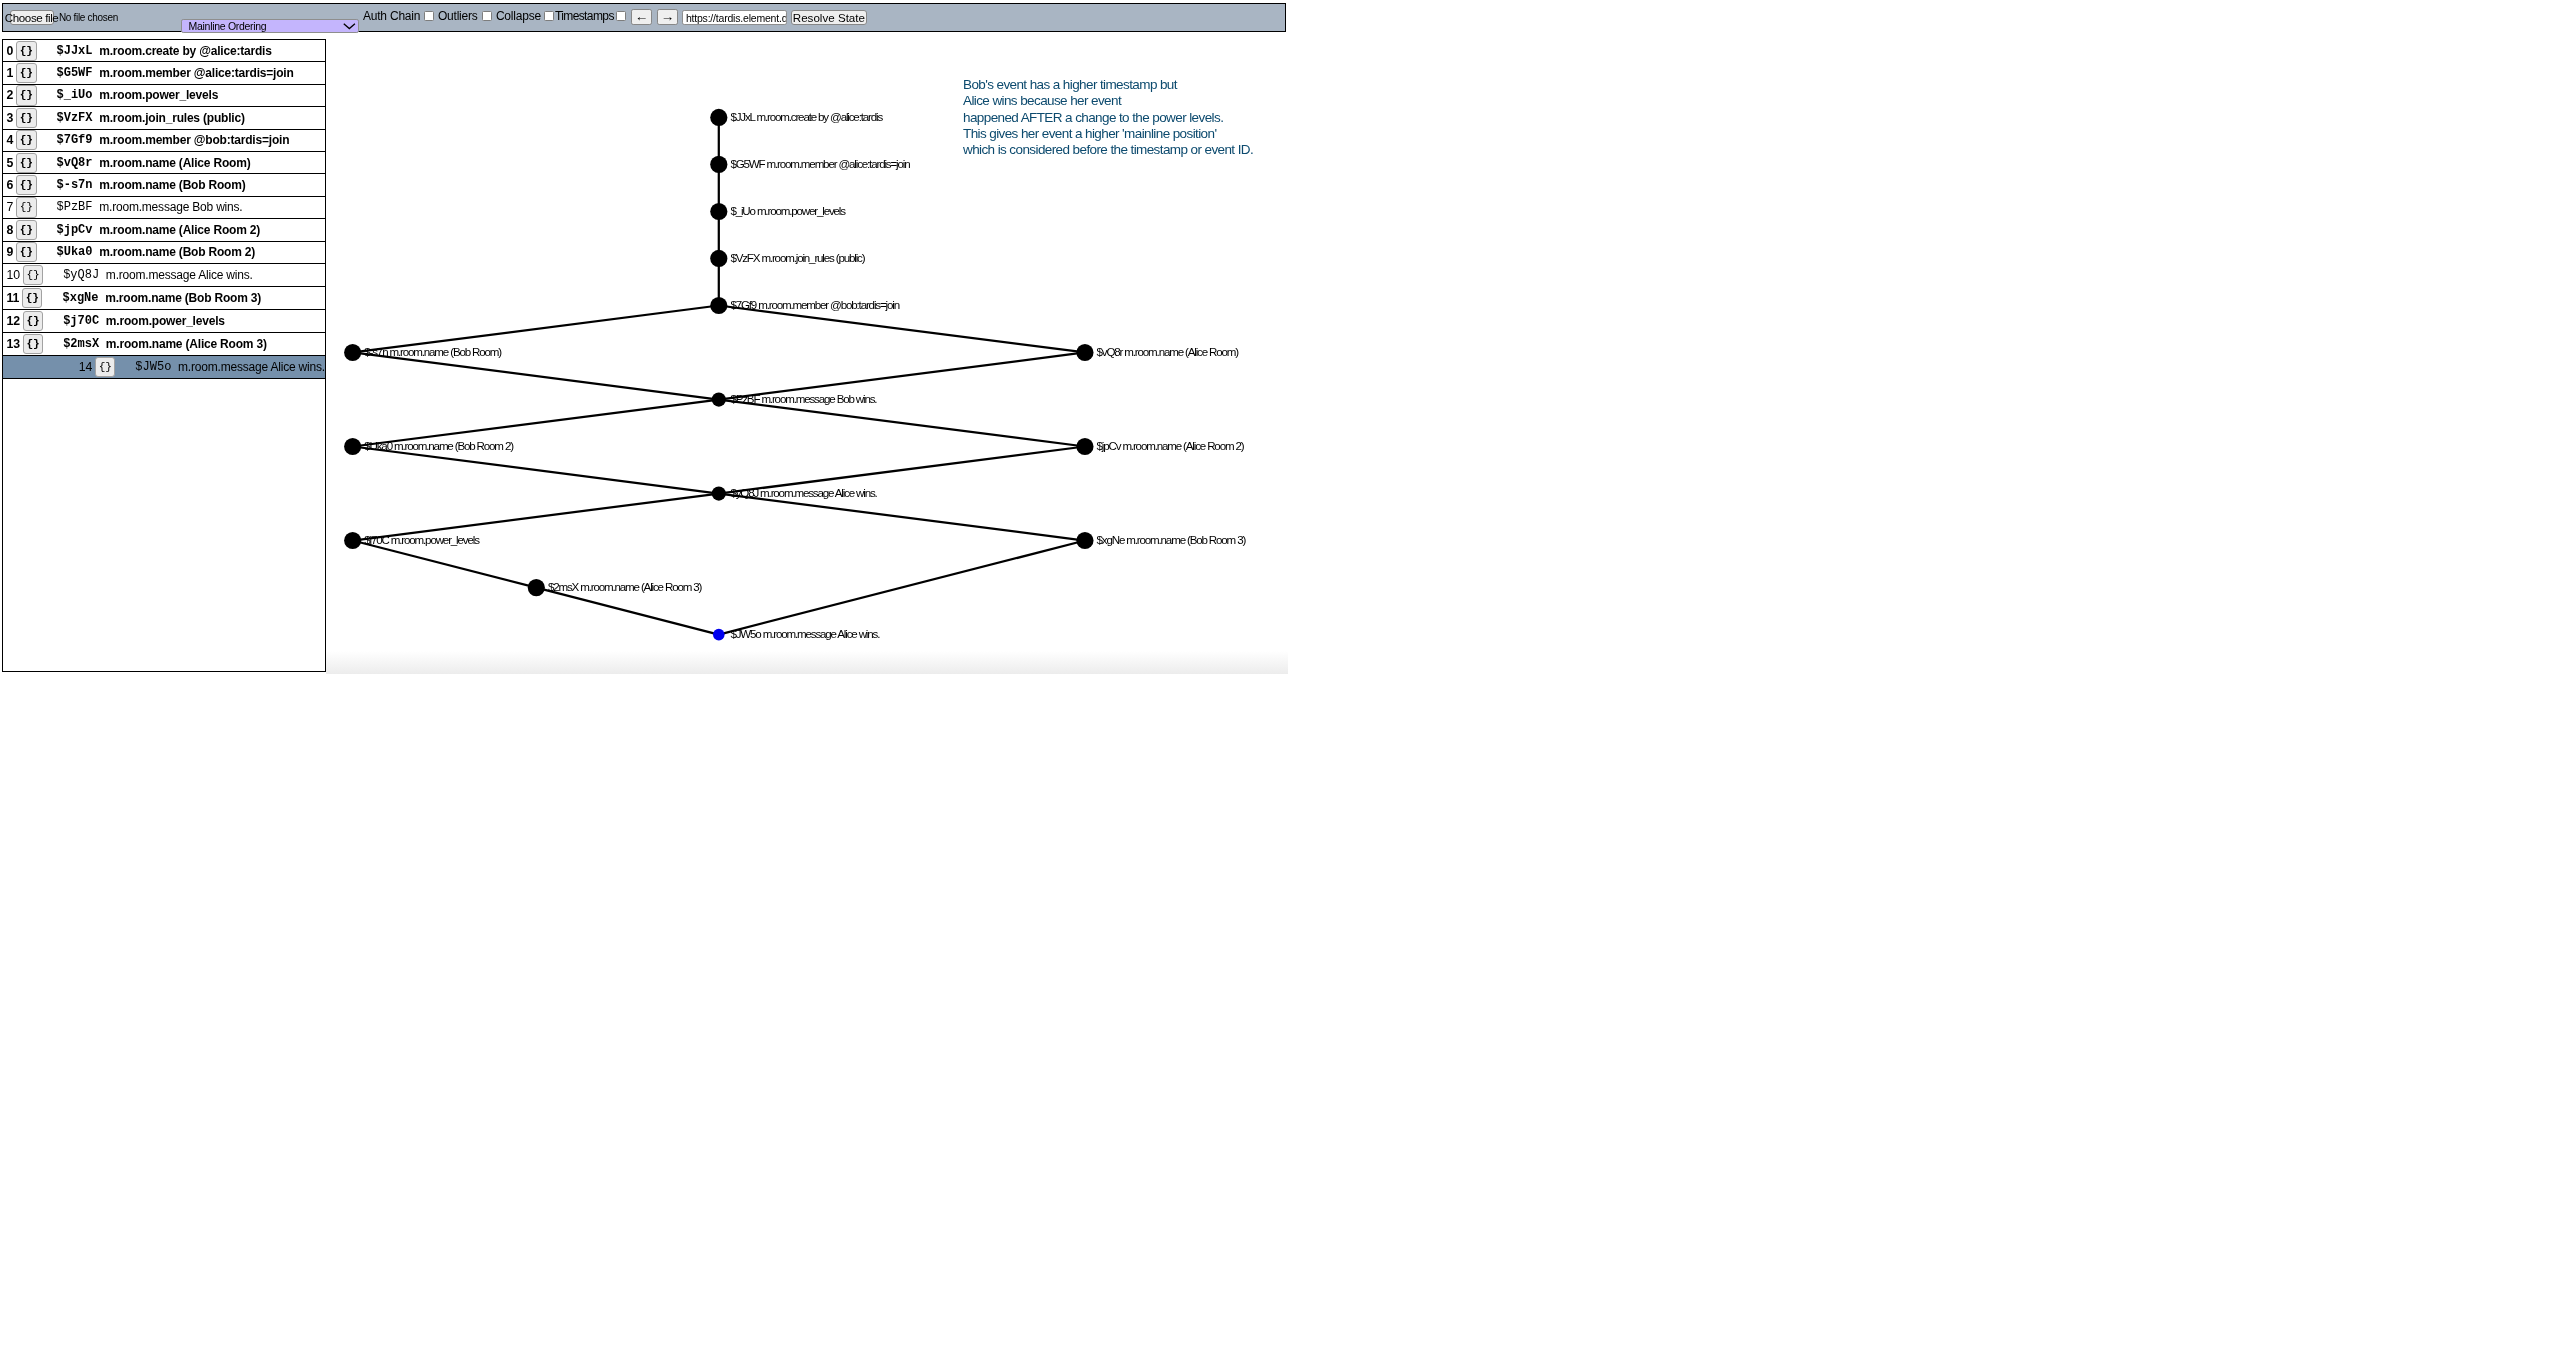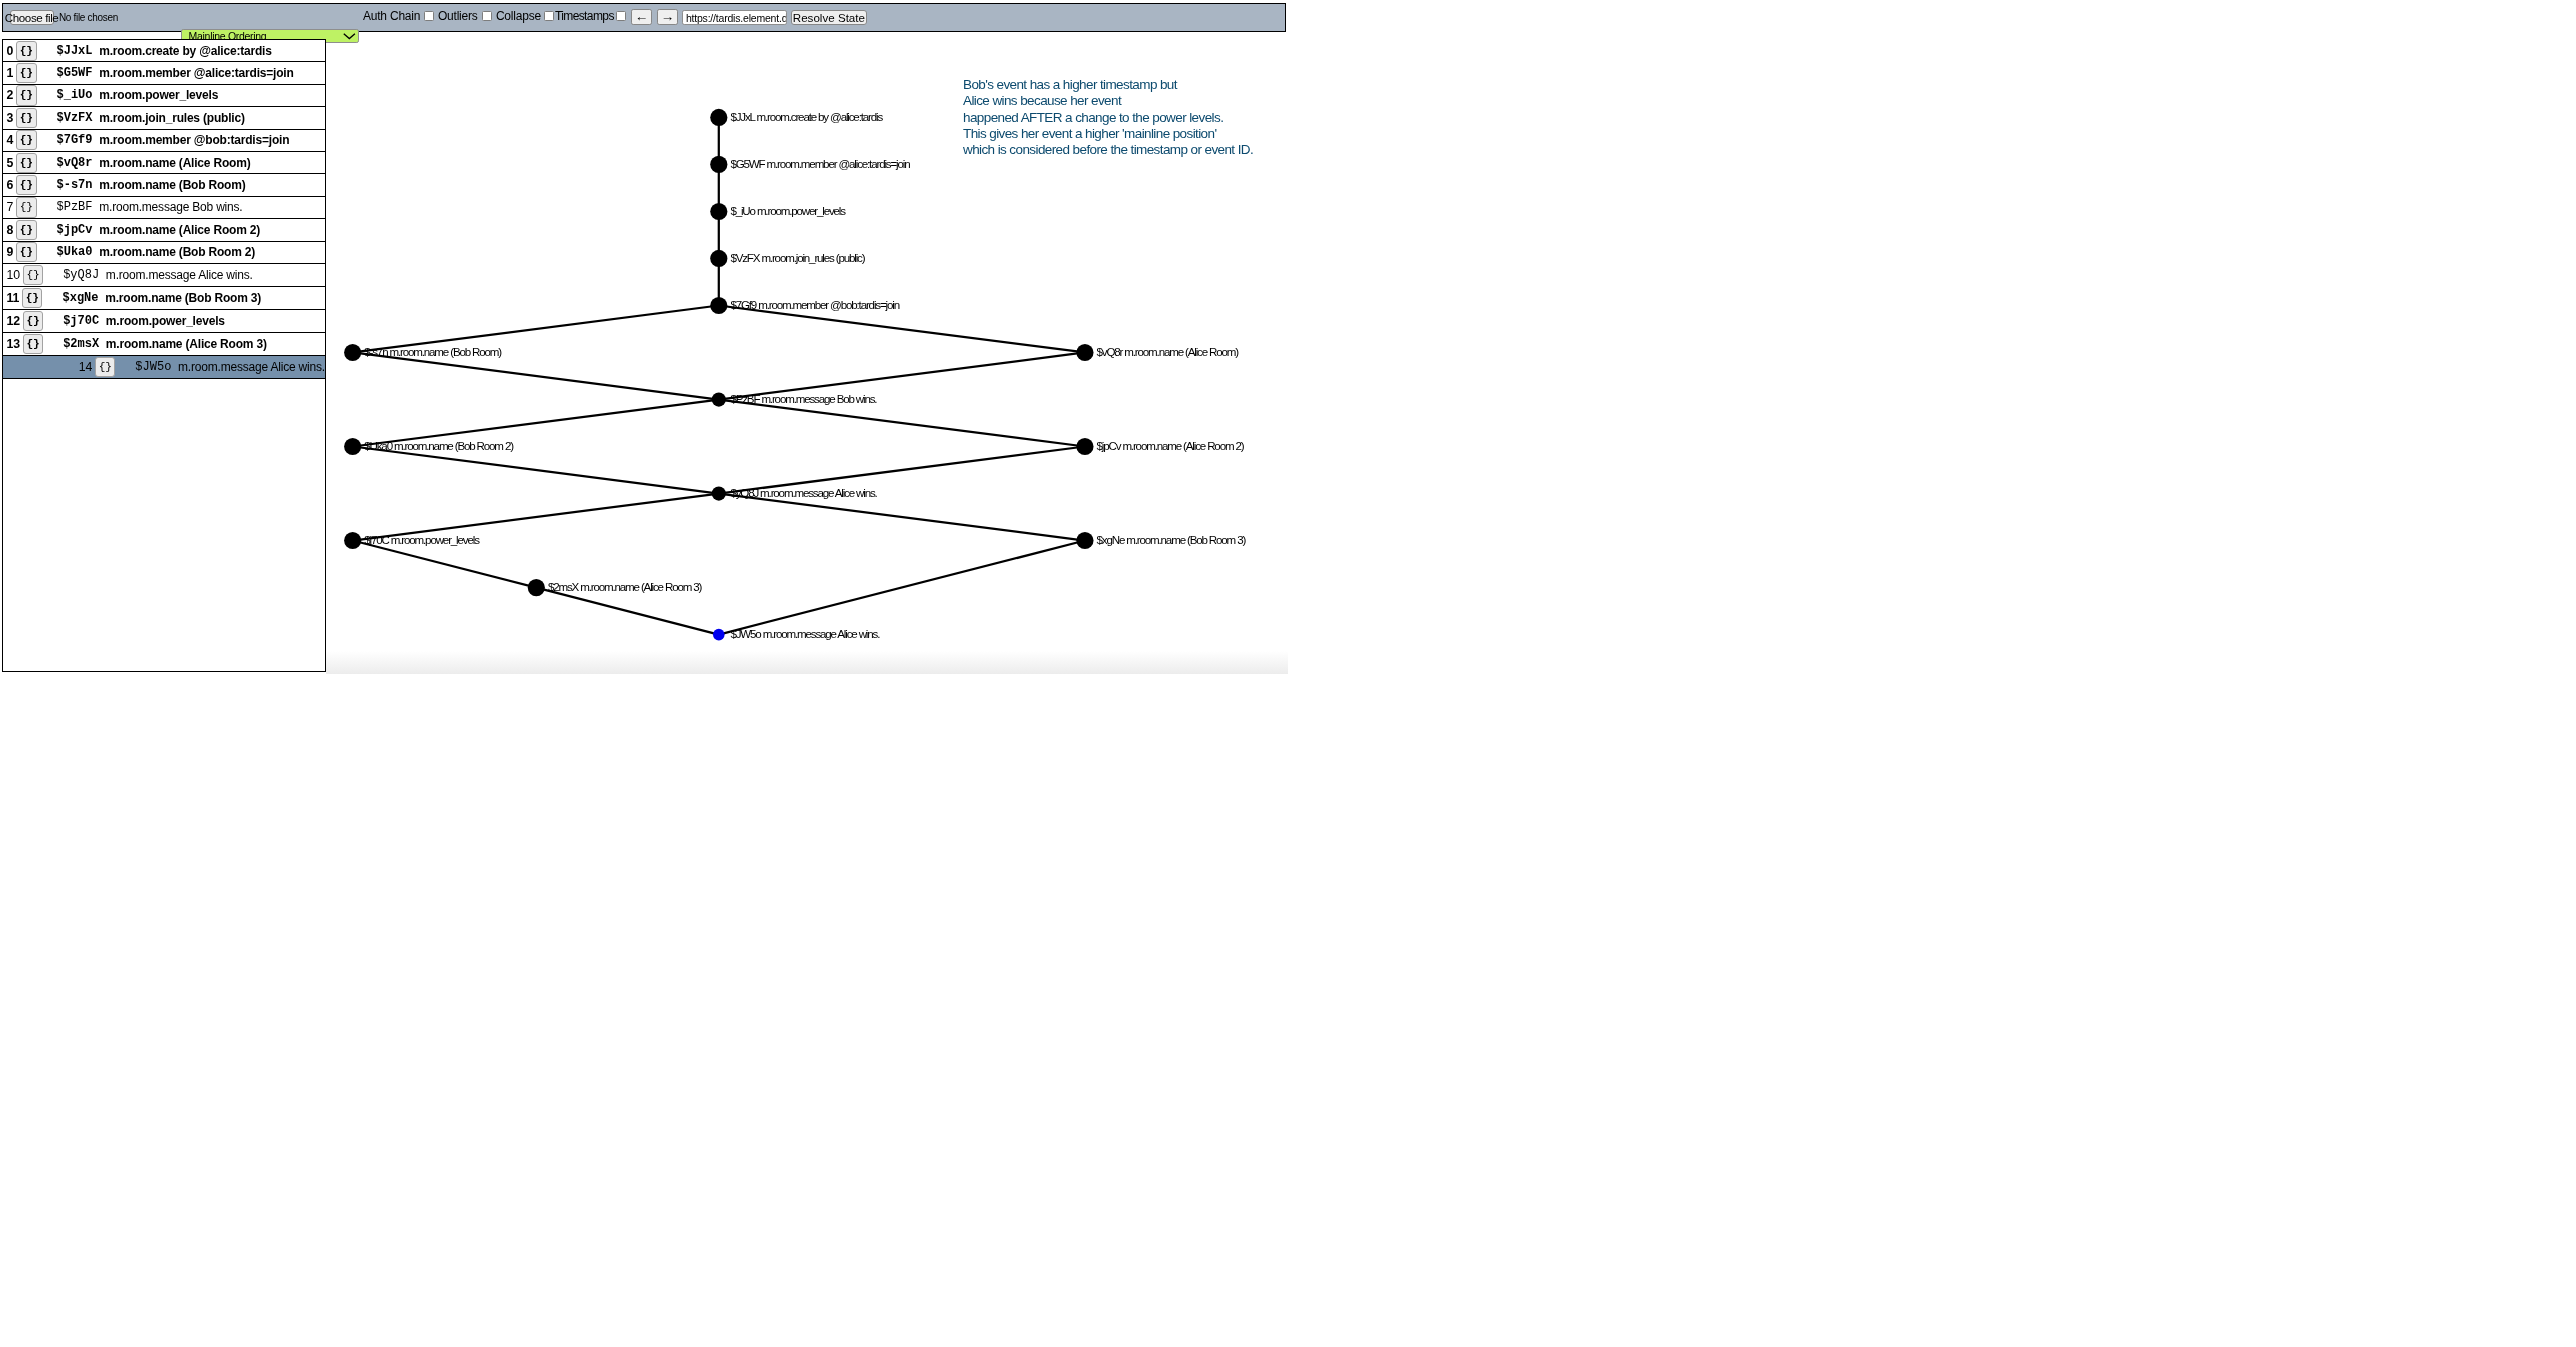--- a/index.html
+++ b/index.html
@@ -11,22 +11,22 @@
   #toolbar > *{ position:absolute; }
   .btn{
     background:#efefef; border:0.7px solid #878787; border-radius:3px;
     font-family:"Liberation Sans", sans-serif; font-size:11.2px; color:#000;
     display:inline-flex; align-items:center; justify-content:center;
     box-sizing:border-box; white-space:nowrap;
   }
   #choosefile{ left:6.7px; top:6px; width:44px; height:15px; font-size:11.6px; letter-spacing:-0.4px;}
   #nofile{ font-size:10px; letter-spacing:-0.3px; left:56px; top:7.5px;}
   #select{
-    left:178px; top:25px; width:178px; height:14px;
-    background:#bef264; border:0.7px solid #8e8e8e; border-radius:2.2px;
+    left:178px; top:15px; width:178px; height:14px;
+    background:#c4b5fd; border:0.7px solid #8e8e8e; border-radius:2.2px;
     font-size:10.5px; letter-spacing:-0.3px; display:flex; align-items:center; padding-left:6.7px; box-sizing:border-box;
   }
   #select svg{position:absolute; right:2.2px; top:3.4px;}
   .cklabel{ font-size:12px; letter-spacing:-0.2px; top:5.2px;}
   .ck{
     width:9.7px; height:9.7px; background:#fff; border:0.7px solid #7d7d7d; border-radius:1.5px;
     box-sizing:border-box; top:7.3px; border-color:#7d7d7d;
   }
   .arrowbtn{ width:21px; height:15.7px; font-size:13.5px; top:4.9px; border-radius:2.2px;}
   #urlbox{

